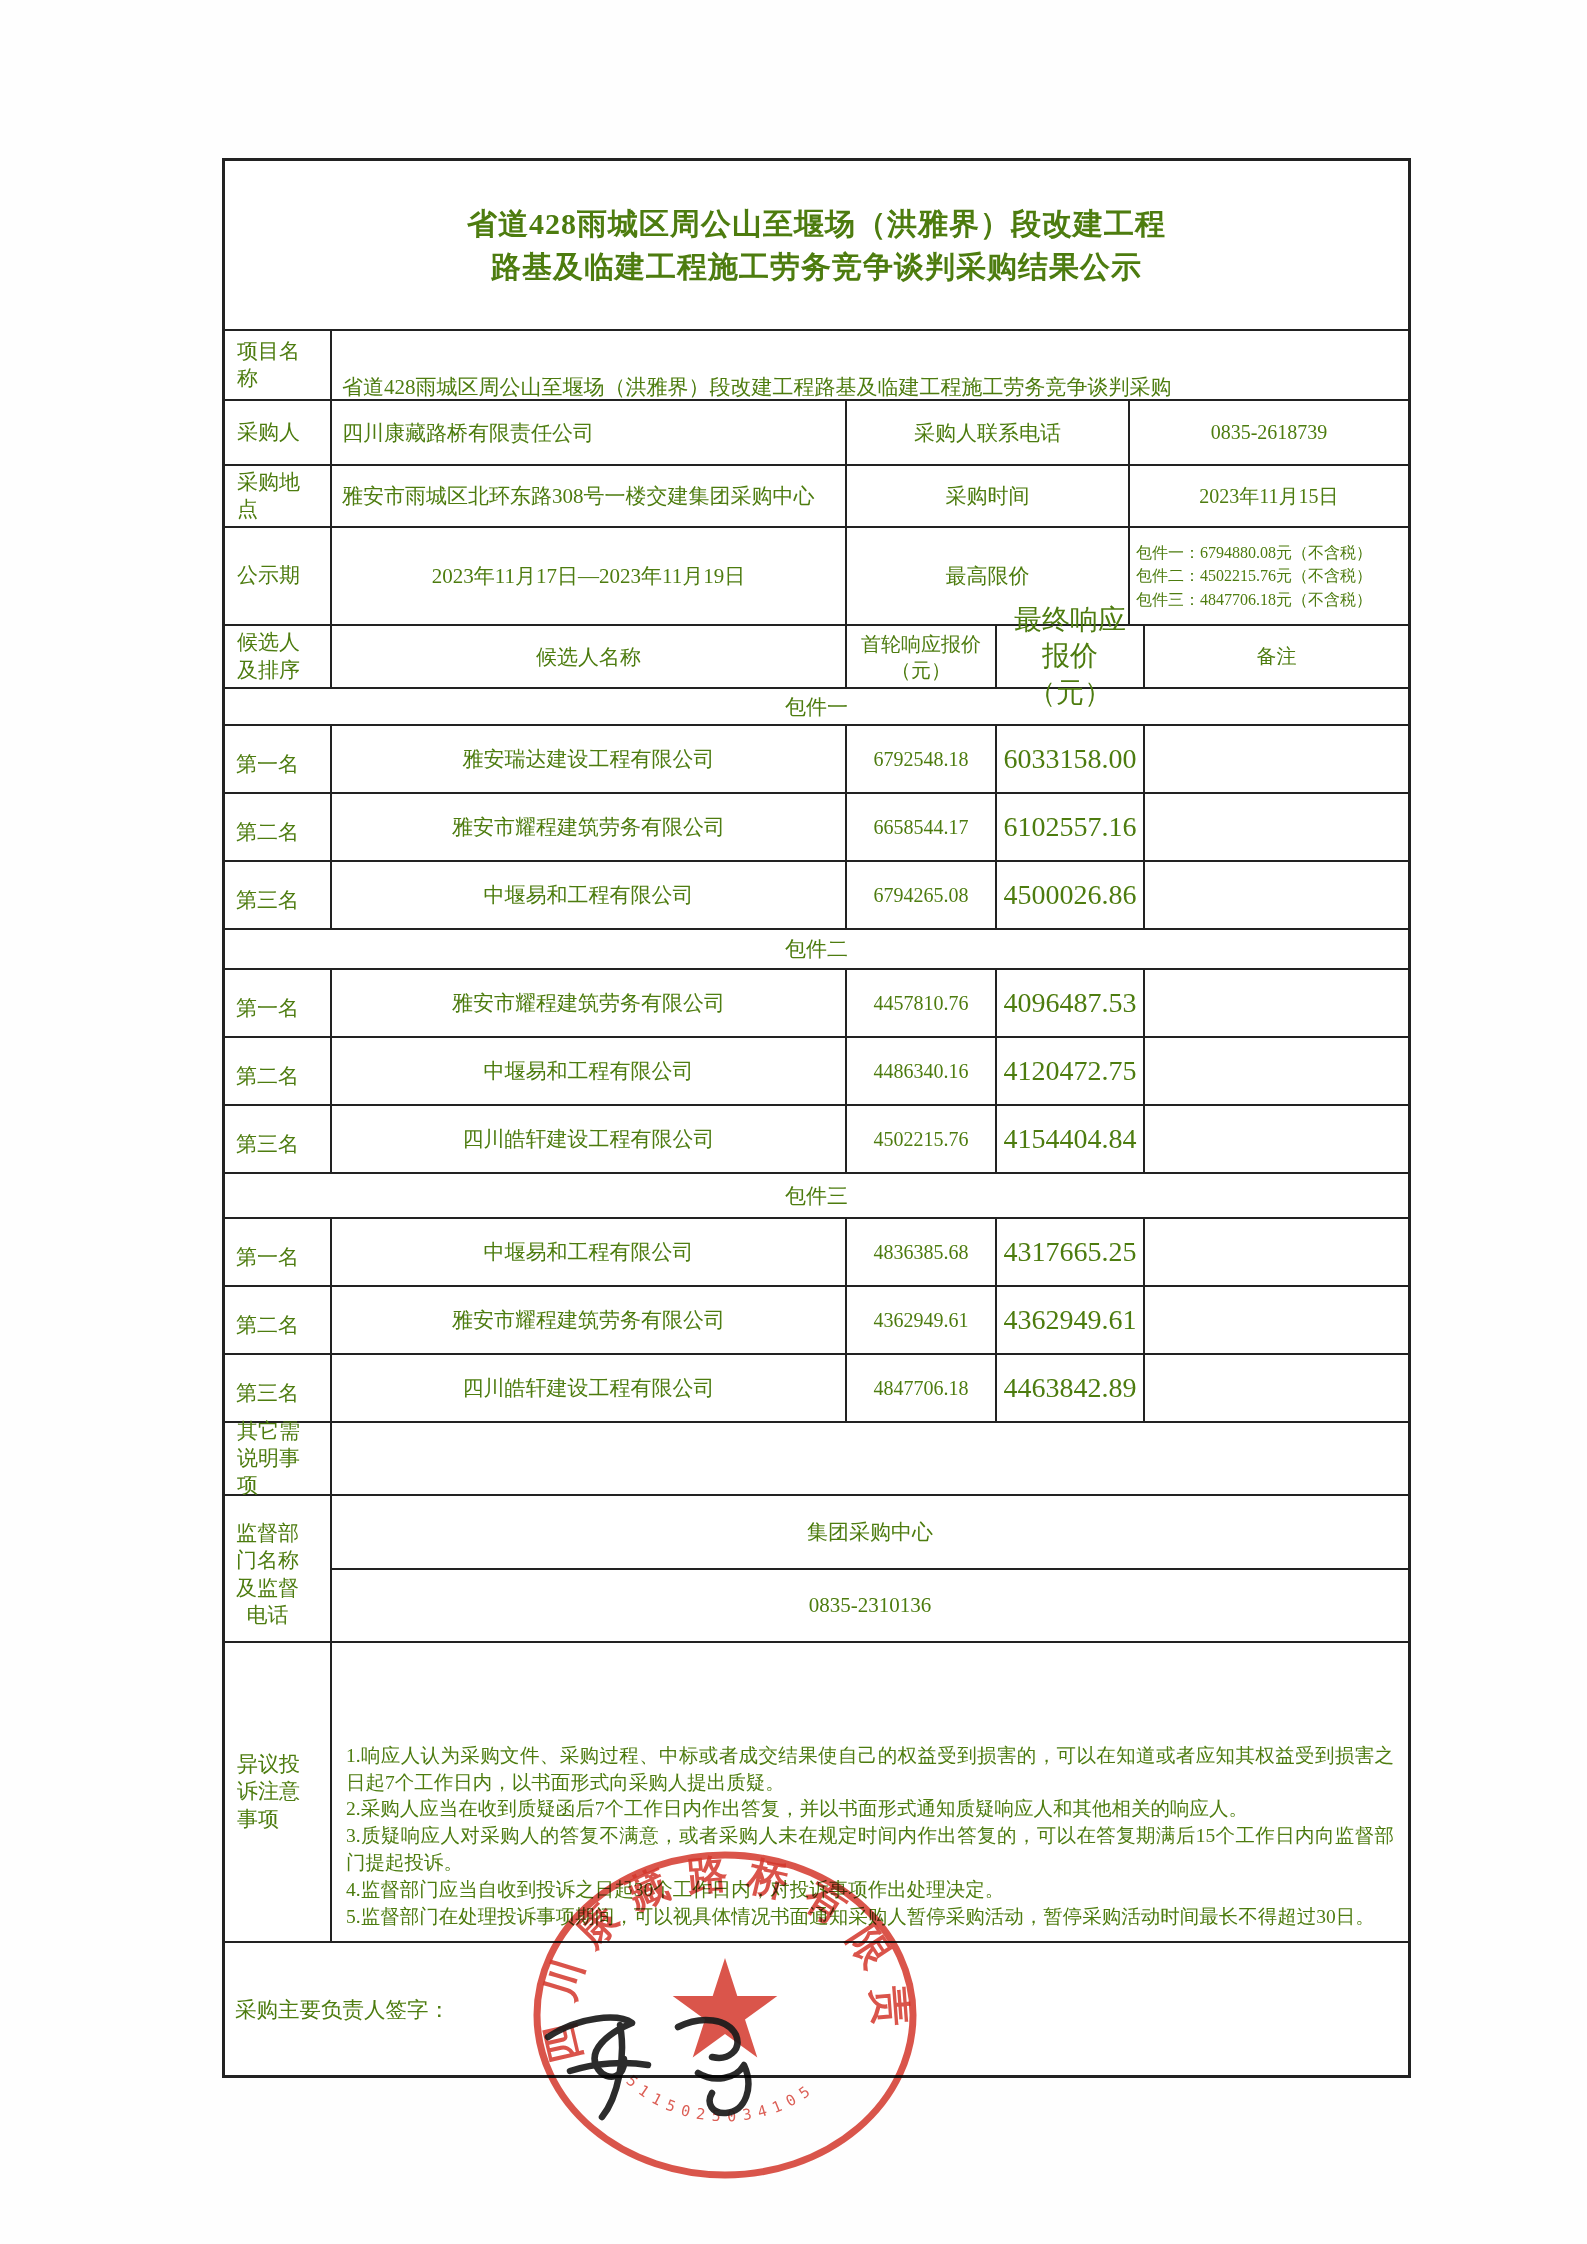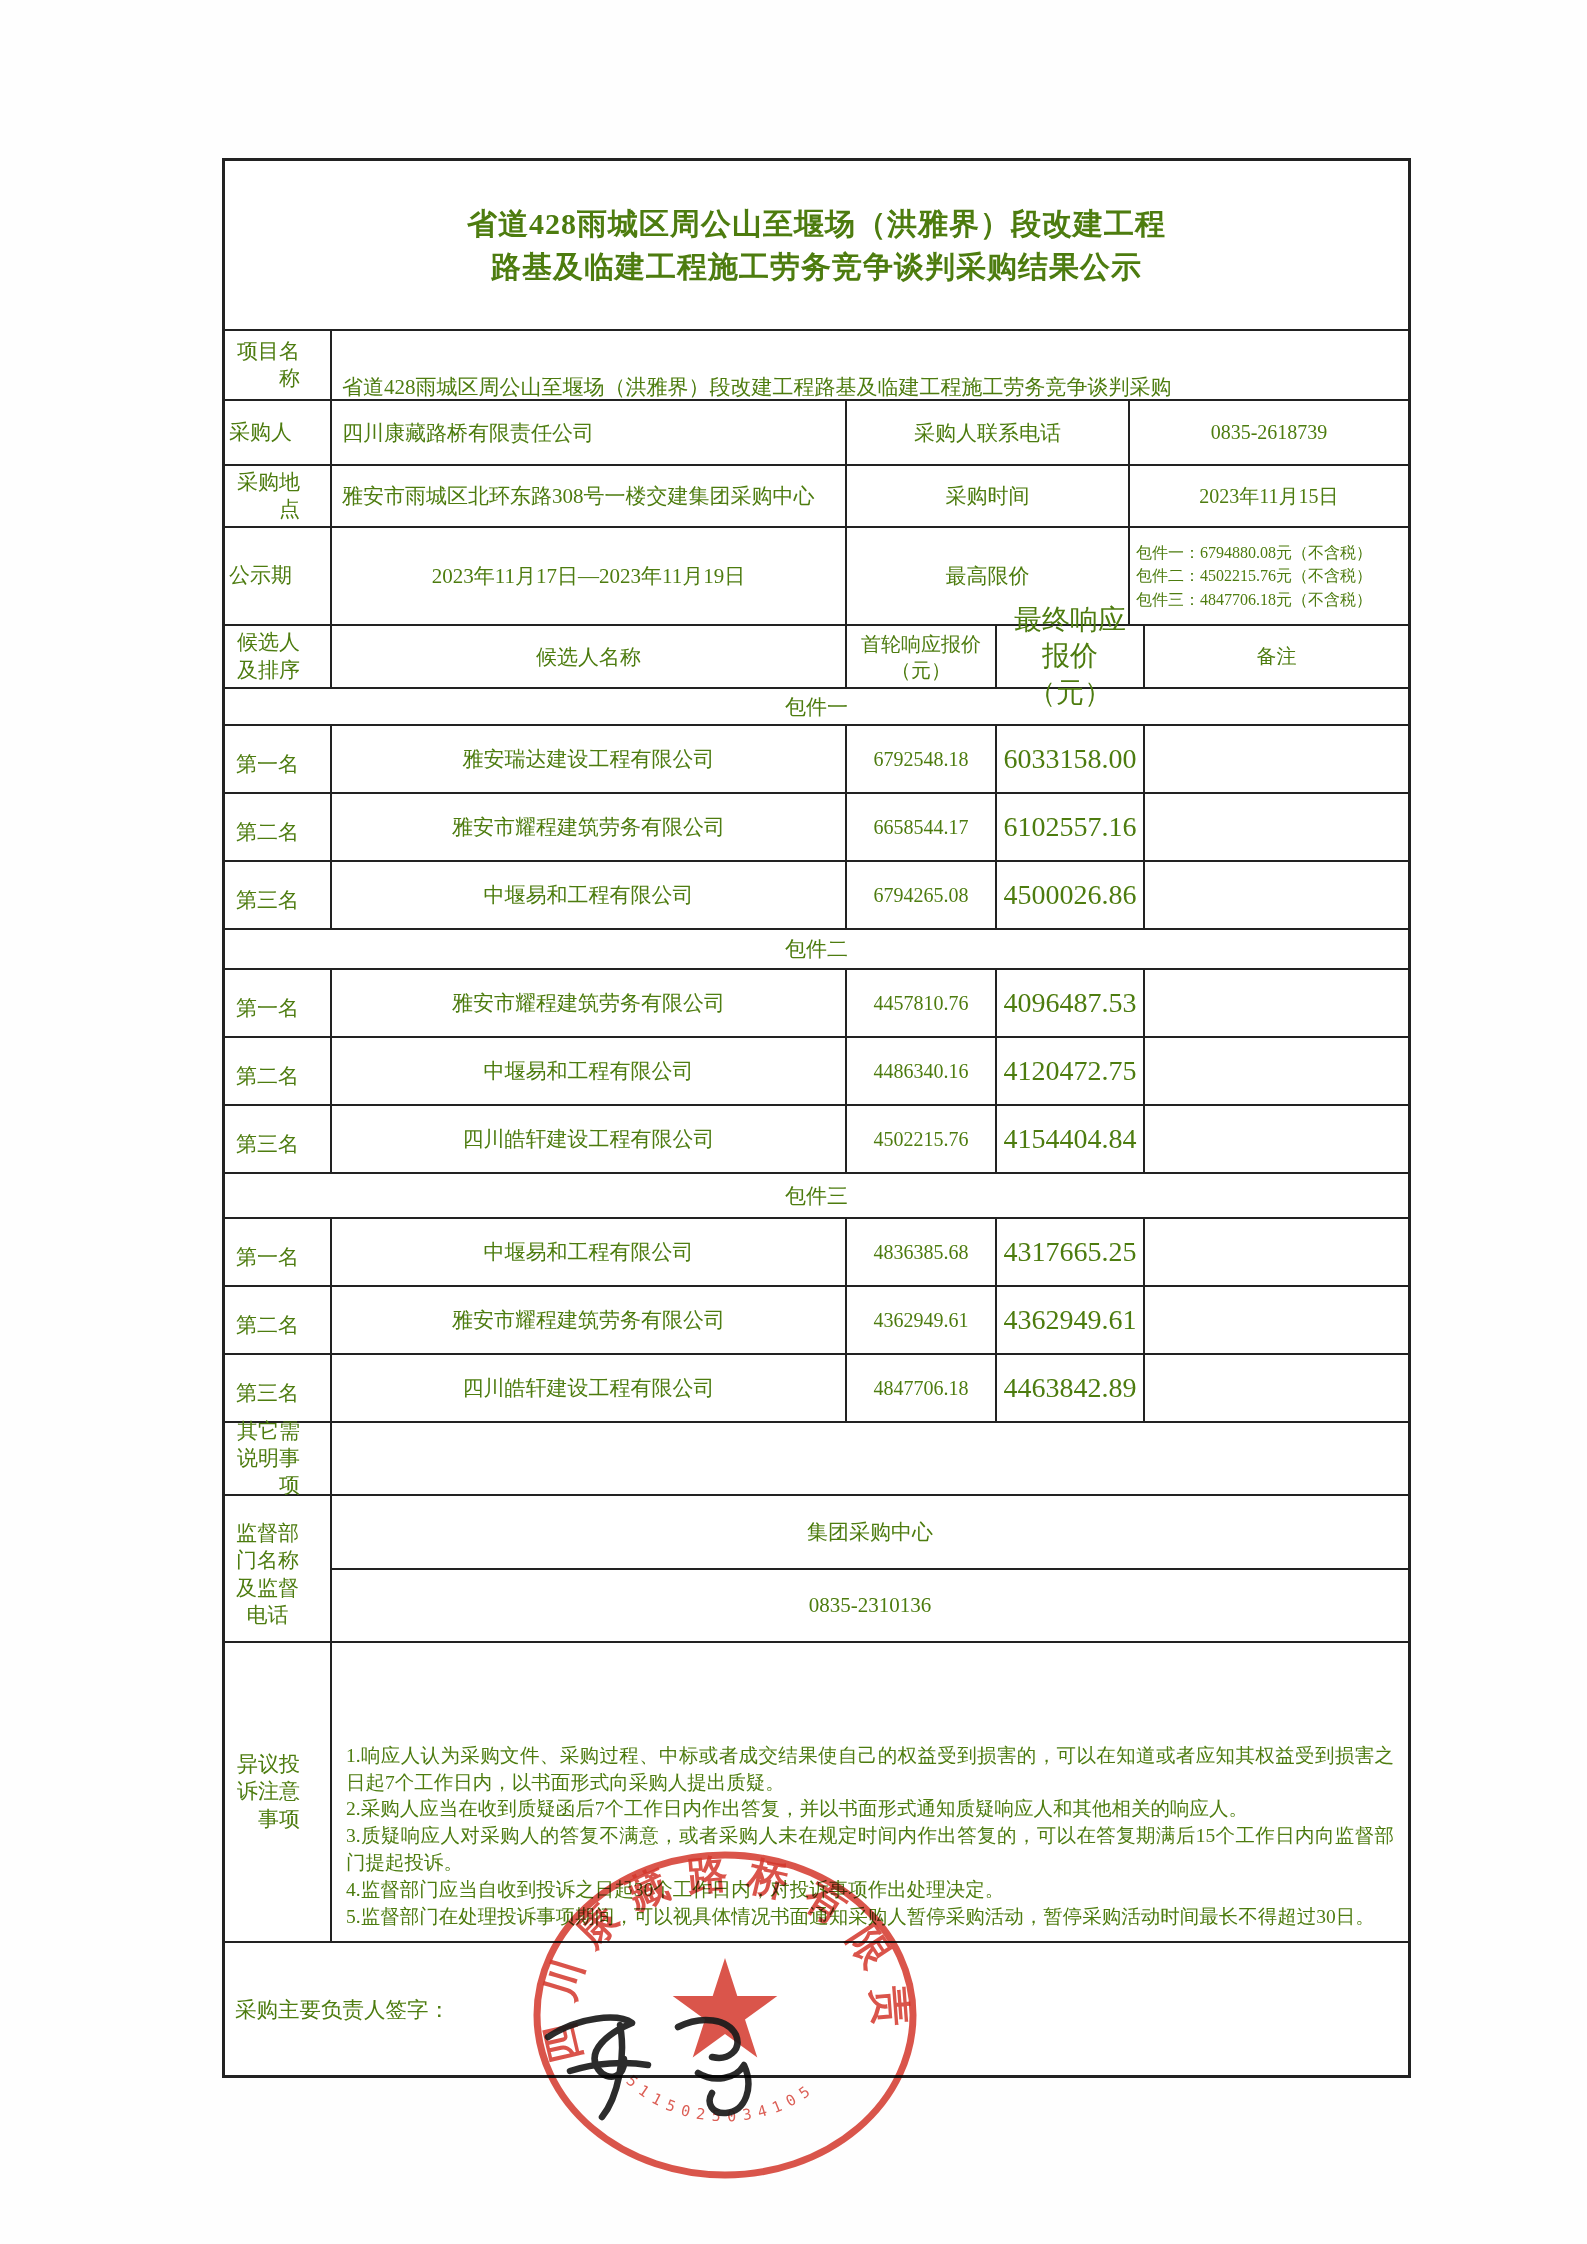--- a/index.html
+++ b/index.html
@@ -19,21 +19,21 @@
   .r-band1{height:37px;}
   .r-band2{height:40px;}
   .r-band3{height:45px;}
   .r-cand{height:68px;}
   .r-other{height:73px;}
   .r-superv{height:147px;}
   .r-objection{height:300px;}
   .r-sign{height:132px;}
   .title-cell{flex:1;flex-direction:column;justify-content:center;align-items:center;border-right:none;}
   .title-line{font-size:30px;font-weight:700;line-height:1.45;letter-spacing:1px;text-align:center;}
-  .c-label{width:107px;padding:4px 30px 4px 4px;font-size:21px;line-height:1.3;word-break:break-all;overflow-wrap:anywhere;text-align:right;}
+  .c-label{width:107px;padding:4px 30px 4px 12px;font-size:21px;line-height:1.3;word-break:break-all;overflow-wrap:anywhere;}
   .c-label.center{justify-content:center;text-align:center;padding:16px 28px 4px 8px;}
   .c-wide{flex:1;padding:4px 10px;font-size:21px;margin-top:44px;}
   .c-name{width:515px;justify-content:center;text-align:center;font-size:21px;padding:2px 6px;}
   .c-nameleft{width:515px;font-size:21px;padding:2px 4px 2px 10px;}
   .c-mid{width:283px;justify-content:center;text-align:center;font-size:21px;}
   .c-p1{width:150px;justify-content:center;text-align:center;font-size:20px;padding:2px 4px;line-height:1.3;}
   .c-p2{width:148px;justify-content:center;text-align:center;font-size:28px;padding:16px 4px;line-height:1.3;}
   .c-remark{flex:1;justify-content:center;font-size:20px;}
   .c-prices{flex:1;flex-direction:column;align-items:flex-start;justify-content:center;padding:4px 2px 4px 6px;}
   .price-line{font-size:16px;line-height:1.45;white-space:nowrap;}

